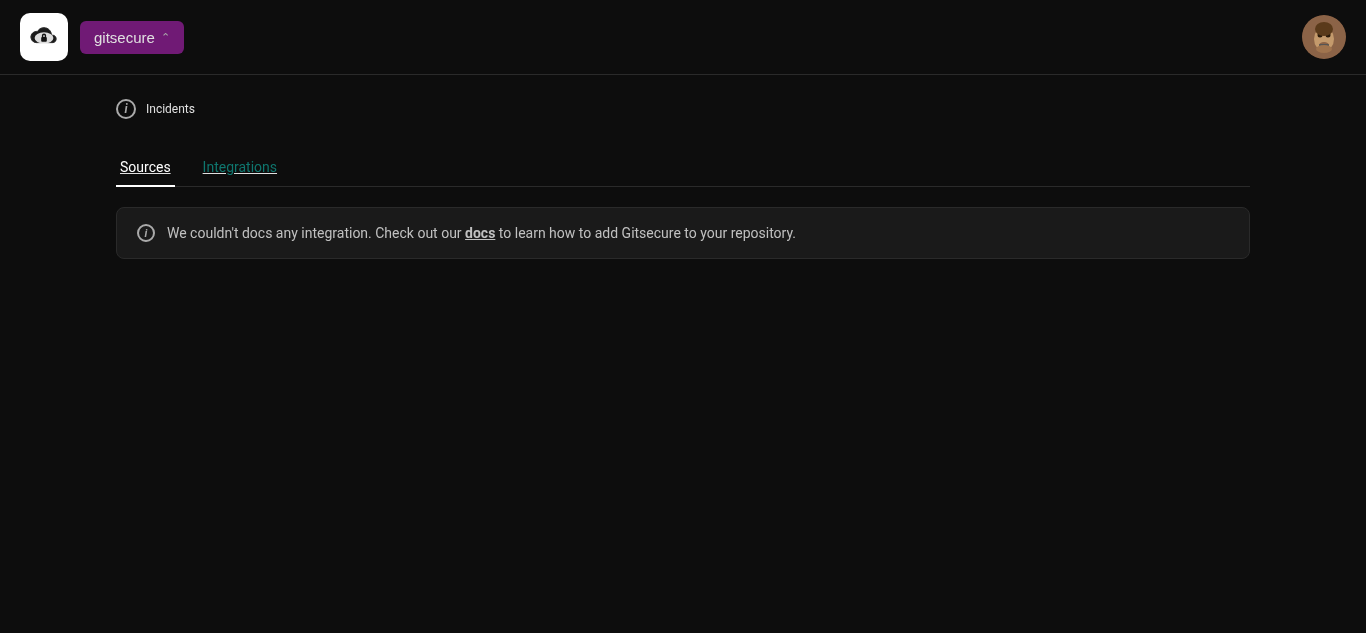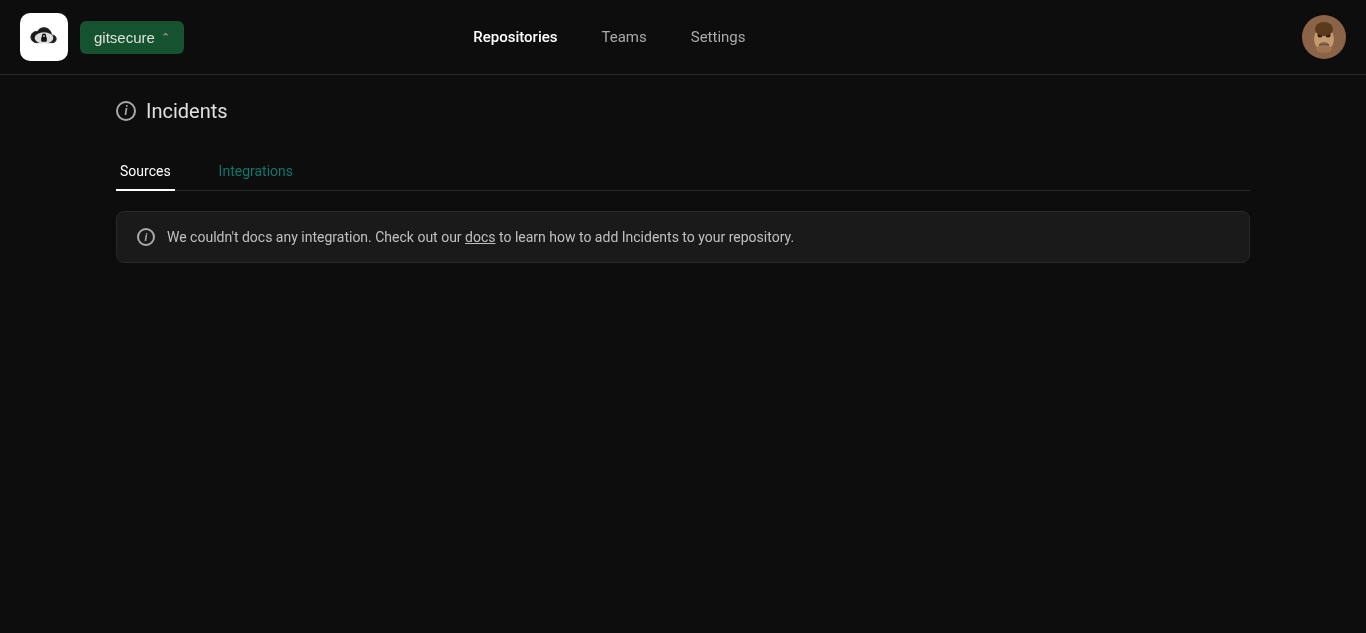--- a/index.html
+++ b/index.html
@@ -43,21 +43,21 @@
       align-items: center;
       justify-content: center;
     }
 
     .logo-box svg {
       width: 30px;
       height: 30px;
     }
 
     .org-selector {
-      background-color: #14532d;
+      background-color: #701a75;
       border: none;
       color: #e0e0e0;
       padding: 8px 14px;
       border-radius: 6px;
       font-size: 15px;
       cursor: pointer;
       display: flex;
       align-items: center;
       gap: 6px;
     }
@@ -129,32 +129,33 @@
       align-items: center;
       justify-content: center;
       font-size: 12px;
       color: #aaa;
       font-style: italic;
       font-weight: bold;
       flex-shrink: 0;
     }
 
     .incidents-title {
-      font-size: 20px;
+      font-size: 12px;
       color: #e0e0e0;
       font-weight: 400;
       text-align: center;
     }
 
     
     .tabs {
       display: flex;
       border-bottom: 1px solid #2a2a2a;
       margin-bottom: 20px;
-      gap: 16px;
+      gap: 0;
+      text-decoration: underline;
     }
 
     .tab {
       padding: 10px 4px;
       margin-right: 24px;
       font-size: 14px;
       cursor: pointer;
       color: #0f766e;
       border-bottom: 2px solid transparent;
       margin-bottom: -1px;
@@ -192,20 +193,21 @@
     }
 
     .alert-text {
       font-size: 14px;
       color: #c0c0c0;
     }
 
     .alert-text a {
       color: #c0c0c0;
       text-decoration: underline;
+      font-weight: bold;
     }
   </style>
 </head>
 <body>
 
 <nav class="navbar">
   <div class="logo-area">
     <div class="logo-box">
 
       <svg viewBox="0 0 32 32" fill="none" xmlns="http://www.w3.org/2000/svg">
@@ -220,25 +222,20 @@
         <rect x="13" y="16" width="6" height="5" rx="1" fill="#111"></rect>
         <path d="M14.5 16v-1.5a1.5 1.5 0 0 1 3 0V16" stroke="#111" stroke-width="1.5" fill="none" stroke-linecap="round"></path>
       </svg>
     </div>
     <button class="org-selector">
       <span>gitsecure</span>
       <span class="chevron">⌃</span>
     </button>
   </div>
 
-  <div class="nav-links">
-    <a class="nav-link active">Repositories</a>
-    <a class="nav-link">Teams</a>
-    <a class="nav-link">Settings</a>
-  </div>
 
   <div class="avatar">
 
     <svg viewBox="0 0 44 44" xmlns="http://www.w3.org/2000/svg">
       <circle cx="22" cy="22" r="22" fill="#8B6347"></circle>
       <ellipse cx="22" cy="24" rx="10" ry="12" fill="#c49a6c"></ellipse>
       <circle cx="18" cy="20" r="2.5" fill="#2a1a0a"></circle>
       <circle cx="26" cy="20" r="2.5" fill="#2a1a0a"></circle>
       <ellipse cx="22" cy="30" rx="5" ry="3" fill="#8B6347"></ellipse>
       <rect x="17" y="29" width="10" height="2" rx="1" fill="#555"></rect>
@@ -260,16 +257,16 @@
   <div class="tabs">
     <div class="tab active">Sources</div>
     <div class="tab">Integrations</div>
   </div>
 
   <div class="alert-box">
     <div class="alert-icon">
       <span>i</span>
     </div>
     <div class="alert-text">
-      <span>We couldn't docs any integration. Check out our </span><a href="#">docs</a><span> to learn how to add Incidents to your repository.</span>
+      <span>We couldn't docs any integration. Check out our </span><a href="#">docs</a><span> to learn how to add Gitsecure to your repository.</span>
     </div>
   </div>
 </main>
 
 </body></html>

